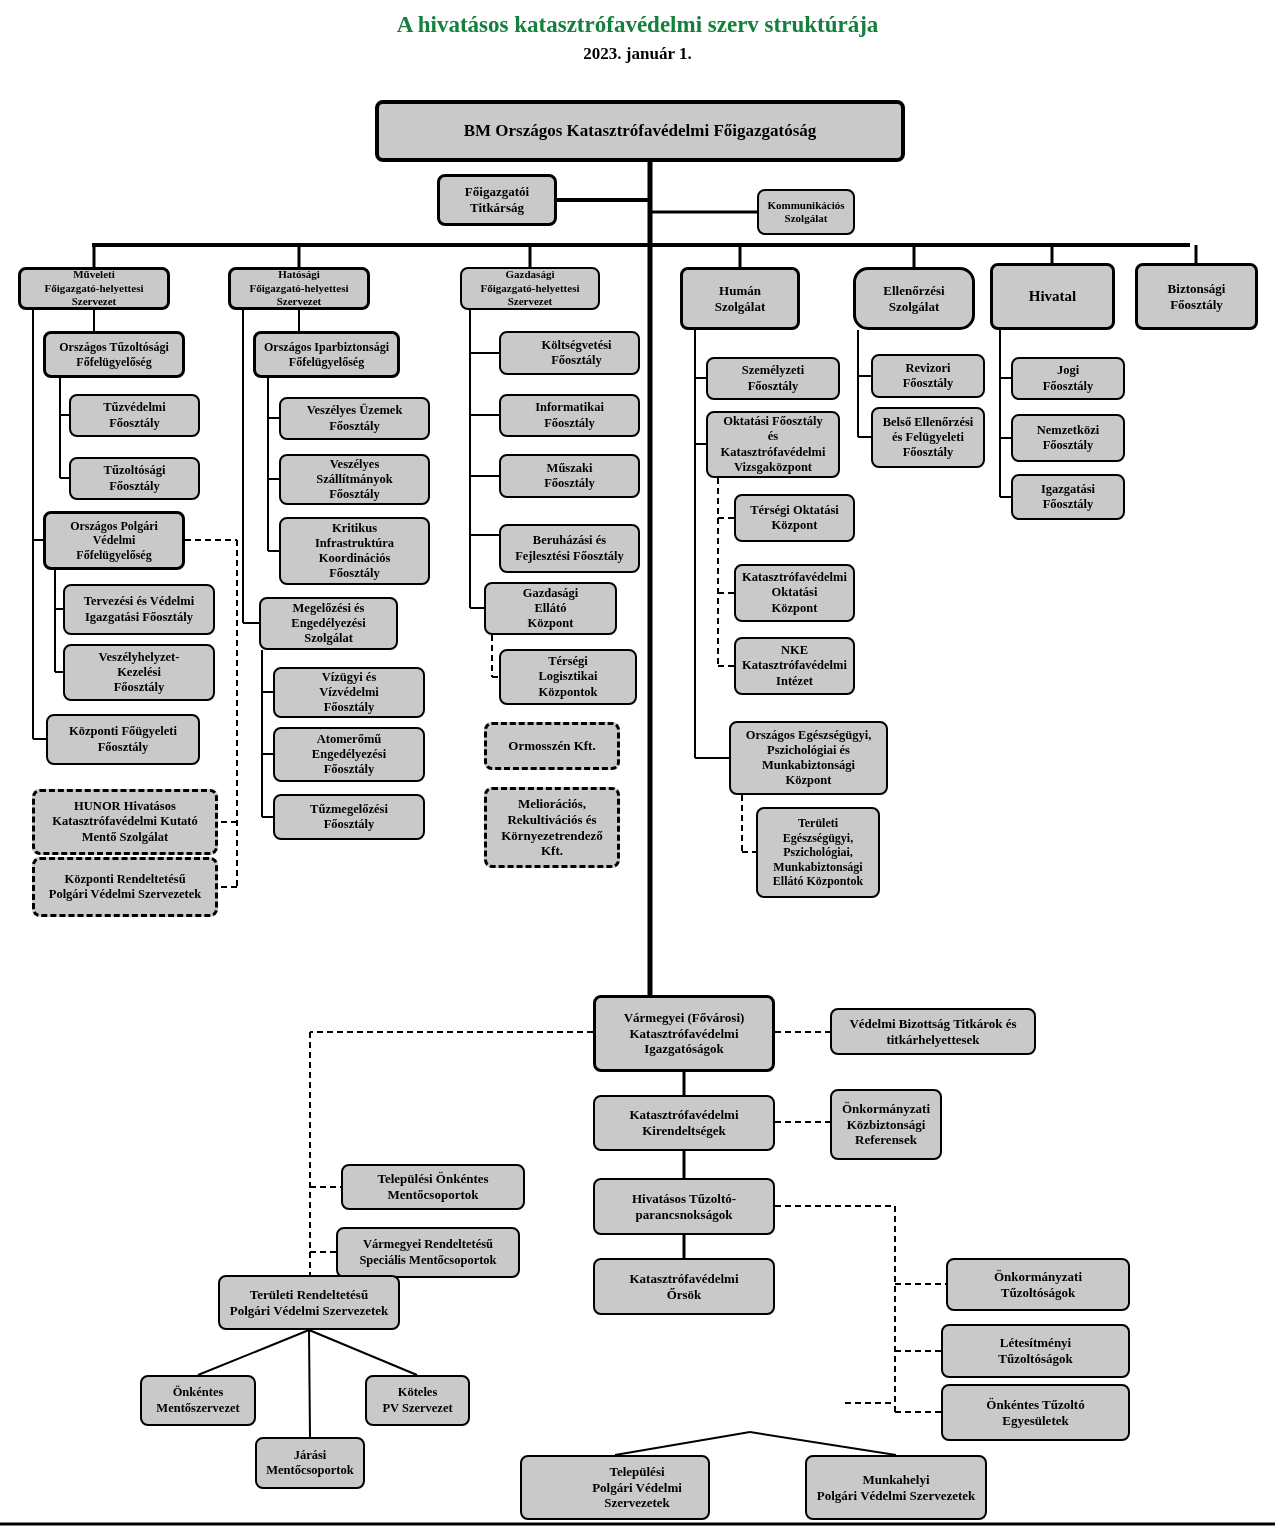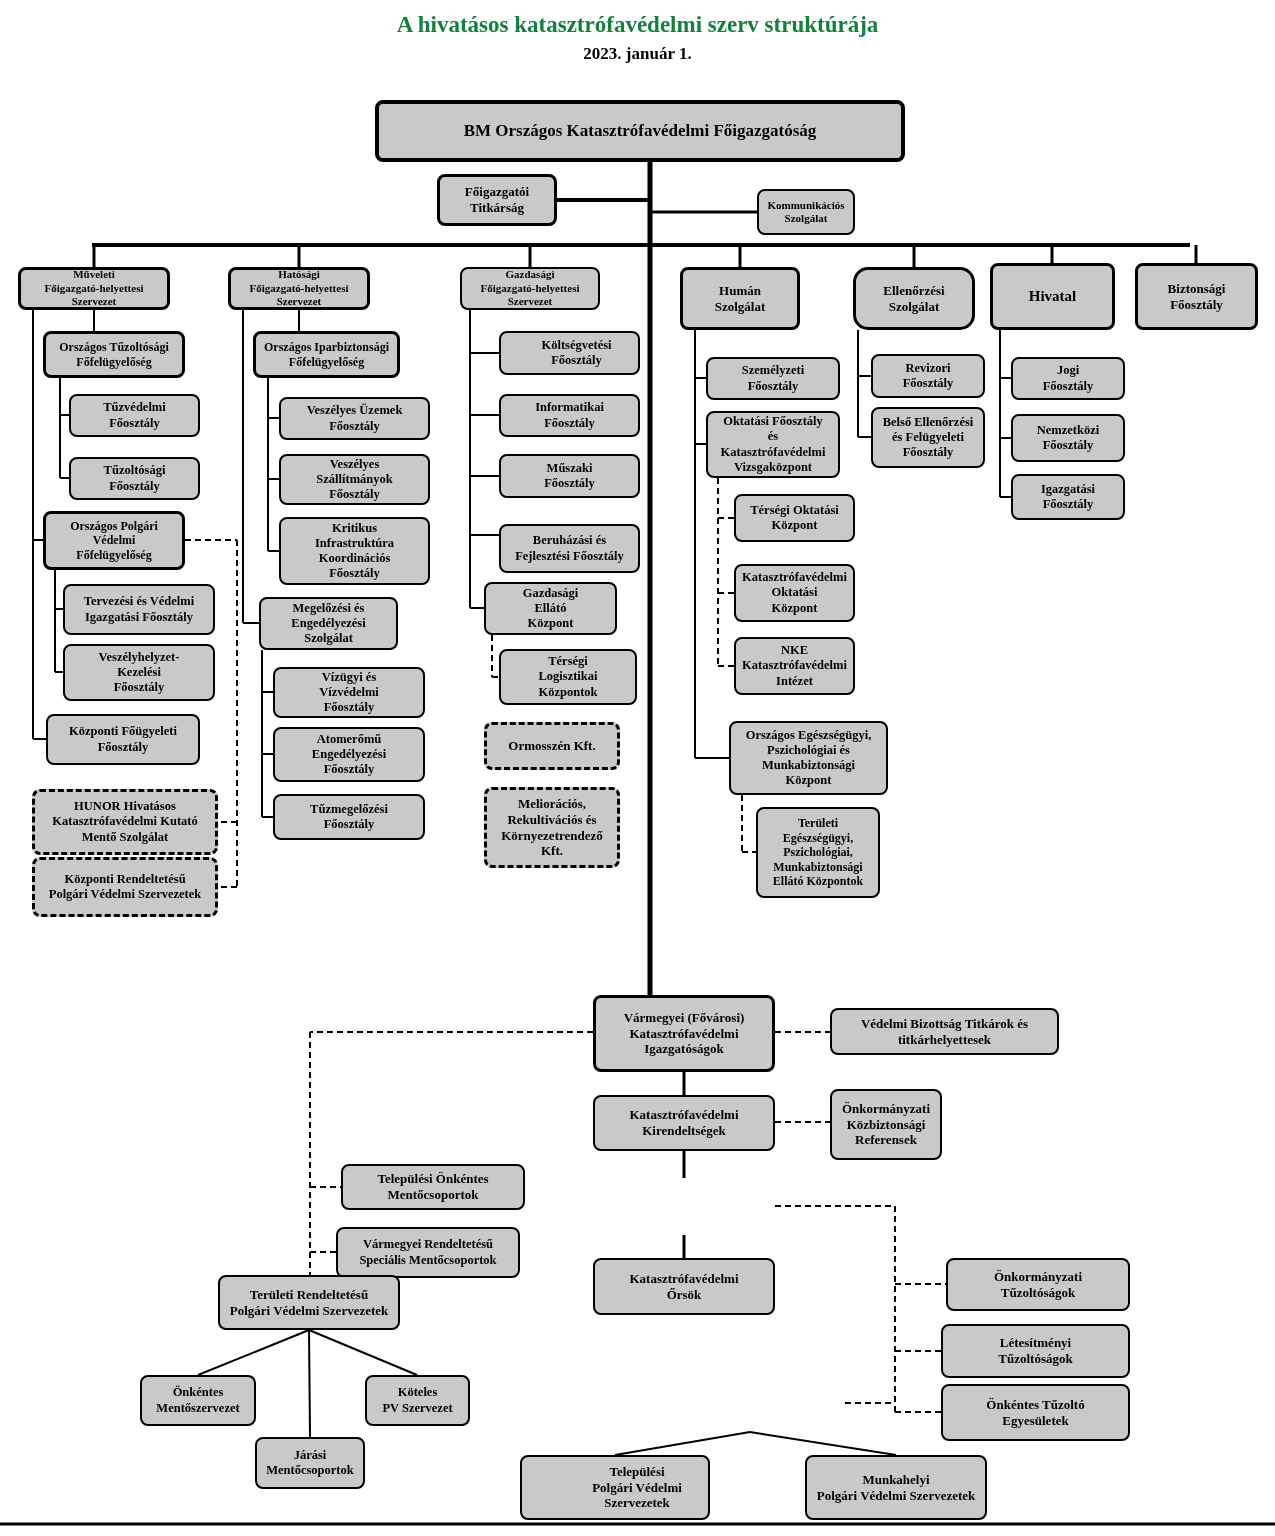--- a/index.html
+++ b/index.html
@@ -252,27 +252,29 @@
   <div class="node" style="left:1011px;top:357px;width:114px;height:43px;">Jogi
 Főosztály</div>
   <div class="node" style="left:1011px;top:414px;width:114px;height:48px;">Nemzetközi
 Főosztály</div>
   <div class="node" style="left:1011px;top:474px;width:114px;height:46px;">Igazgatási
 Főosztály</div>
 
   <div class="node b3 fs13" style="left:593px;top:995px;width:182px;height:77px;">Vármegyei (Fővárosi)
 Katasztrófavédelmi
 Igazgatóságok</div>
-  <div class="node fs13" style="left:830px;top:1008px;width:229px;height:47px;">Védelmi Bizottság Titkárok és
+  <div class="node fs13" style="left:830px;top:1008px;width:206px;height:47px;">Védelmi Bizottság Titkárok és
 titkárhelyettesek</div>
   <div class="node fs13" style="left:593px;top:1095px;width:182px;height:56px;">Katasztrófavédelmi
 Kirendeltségek</div>
   <div class="node fs13" style="left:830px;top:1089px;width:112px;height:71px;">Önkormányzati
 Közbiztonsági
 Referensek</div>
+  <div class="node fs13" style="left:593px;top:1178px;width:182px;height:57px;">Hivatásos Tűzoltó-
+parancsnokságok</div>
   <div class="node fs13" style="left:593px;top:1258px;width:182px;height:57px;">Katasztrófavédelmi
 Őrsök</div>
 
   <div class="node fs13" style="left:946px;top:1258px;width:184px;height:53px;">Önkormányzati
 Tűzoltóságok</div>
   <div class="node fs13" style="left:941px;top:1324px;width:189px;height:54px;">Létesítményi
 Tűzoltóságok</div>
   <div class="node fs13" style="left:941px;top:1384px;width:189px;height:57px;">Önkéntes Tűzoltó
 Egyesületek</div>
 

